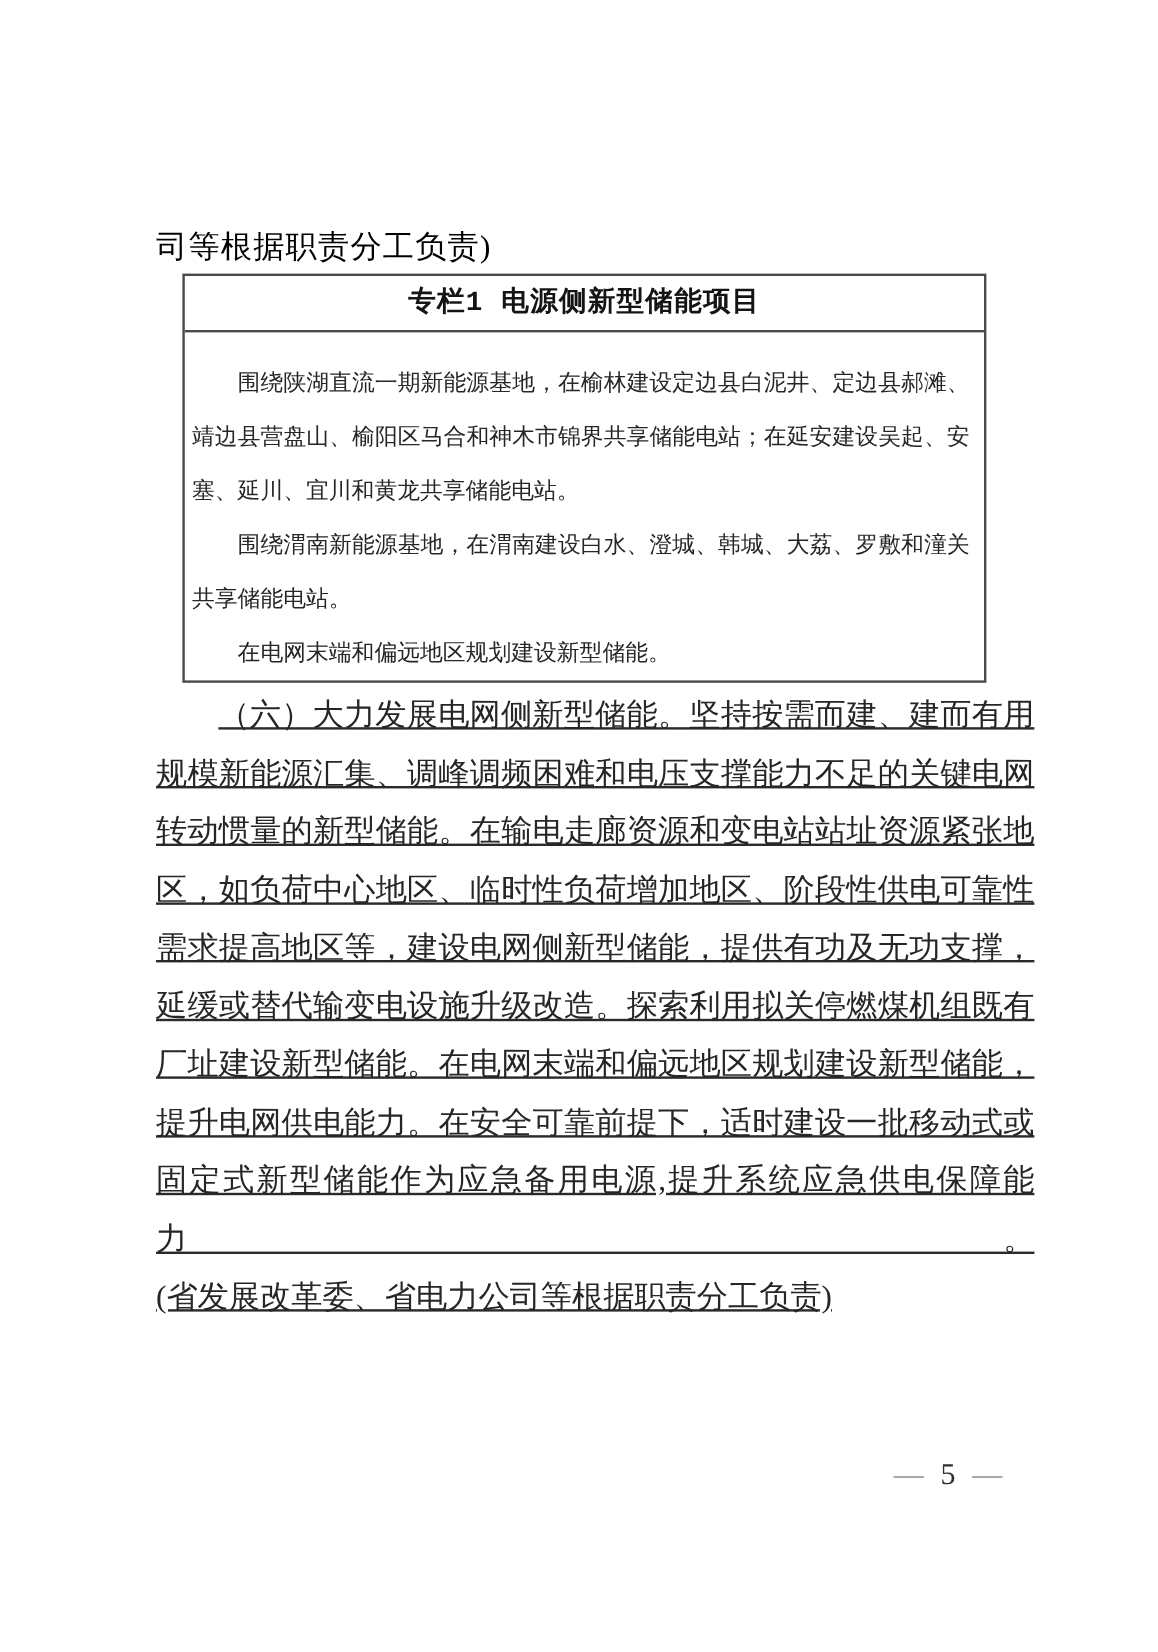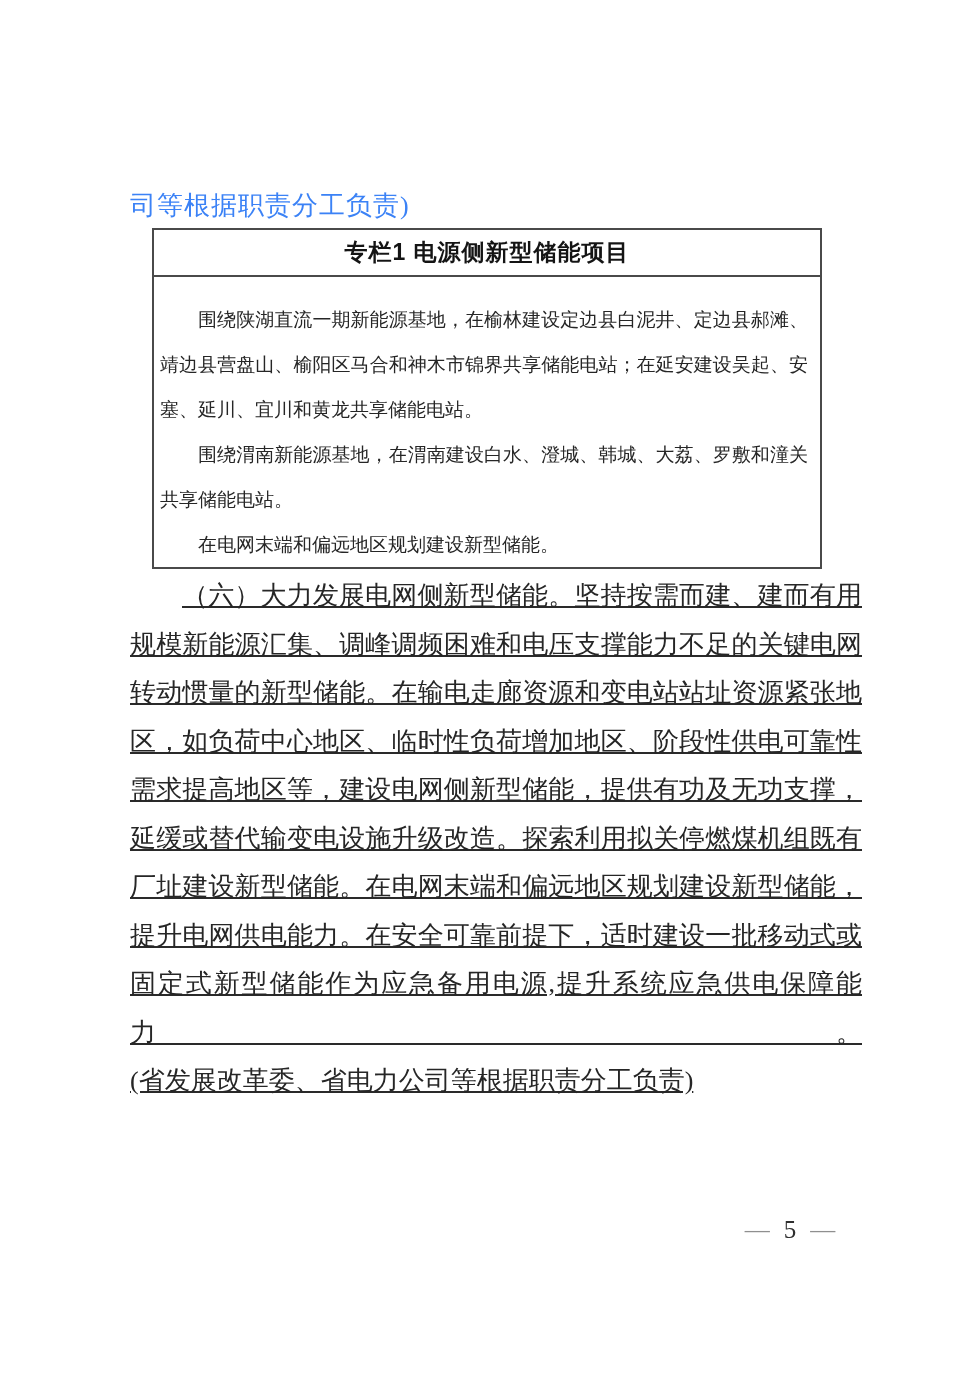--- a/index.html
+++ b/index.html
@@ -18,37 +18,37 @@
 
   
   .intro-line {
     position: absolute;
     left: 130px;
     top: 190px;
     width: 740px;
     font-size: 26px;
     line-height: 32px;
     letter-spacing: 1px;
-    color: #3b82f6;
+    color: #000000;
   }
 
   
   .policy-box {
     position: absolute;
     left: 152px;
     top: 228px;
     width: 666px;
     border: 2px solid #4a4a4a;
     background: #ffffff;
   }
   .policy-box-title {
     height: 45px;
     line-height: 45px;
     text-align: center;
-    font-family: Liberation Sans, sans-serif;
+    font-family: Liberation Mono, monospace;
     font-weight: bold;
     font-size: 23px;
     color: #141414;
     border-bottom: 2px solid #4a4a4a;
     letter-spacing: 1px;
   }
   .policy-box-body {
     padding: 20px 8px 0 6px;
   }
   .box-line {

